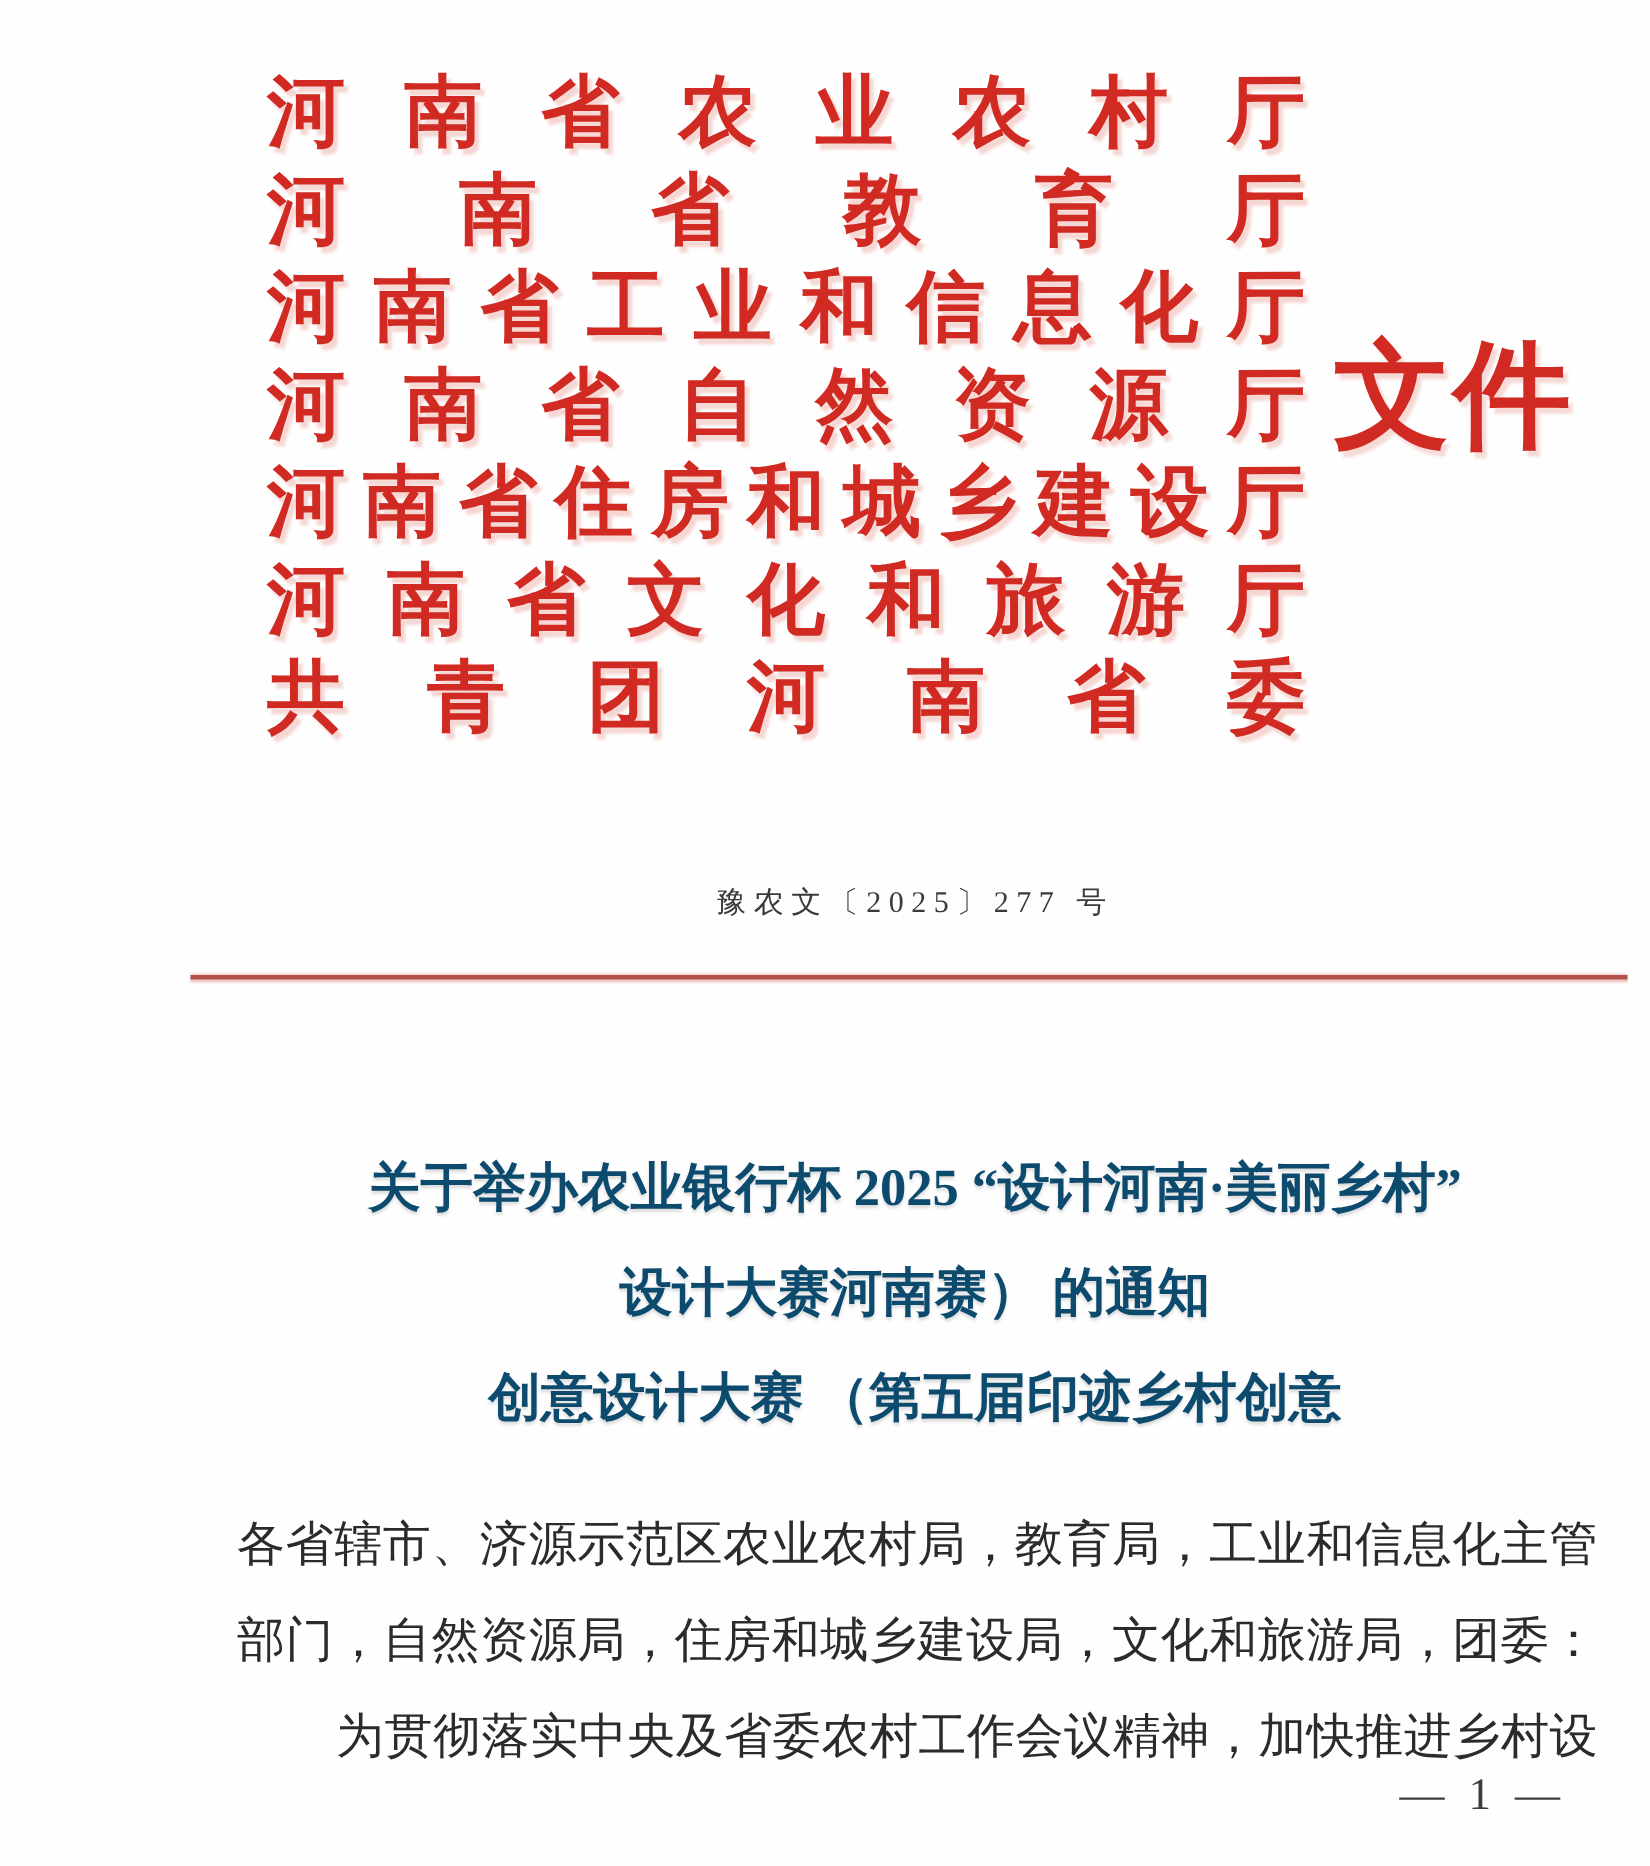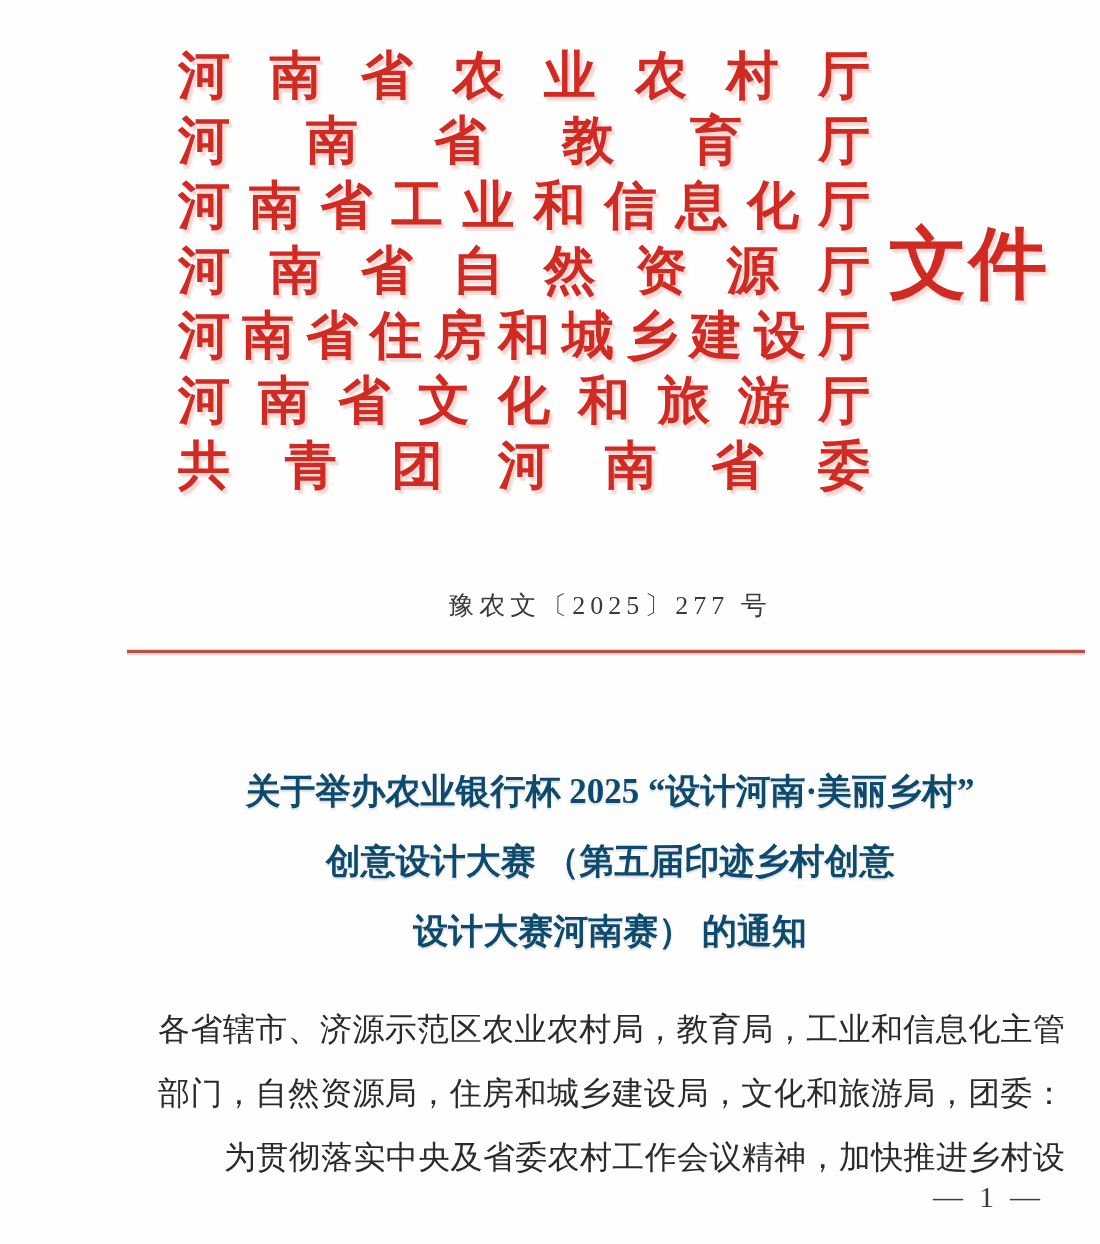--- a/index.html
+++ b/index.html
@@ -28,21 +28,21 @@
     position:absolute; left:889px; top:212px;
     font-size:78px; font-weight:bold; color:#d02a23;
     letter-spacing:2px;
     text-shadow:3px 4px 2px rgba(236,166,158,0.4);
   }
 
   
   .doc-number {
     position:absolute; left:120px; top:588px; width:980px;
     text-align:center;
-    font-size:26px; color:#3a3a3a; letter-spacing:5px;
+    font-size:20px; color:#3a3a3a; letter-spacing:5px;
   }
 
   
   .red-rule {
     position:absolute; left:127px; top:650px; width:958px; height:3px;
     background:#b2504b;
     box-shadow:0 2px 1px rgba(222,148,142,0.5), 0 -1px 1px rgba(222,148,142,0.4);
   }
 
   
@@ -155,22 +155,22 @@
   </div>
 
   <div class="doc-word">文件</div>
 
   <div class="doc-number">豫农文〔2025〕277 号</div>
 
   <div class="red-rule"></div>
 
   <div class="title-block">
     <div>关于举办农业银行杯 2025 “设计河南·美丽乡村”</div>
+    <div>设计大赛河南赛） 的通知</div>
     <div>创意设计大赛 （第五届印迹乡村创意</div>
-    <div>设计大赛河南赛） 的通知</div>
   </div>
 
   <div class="body-block">
     <div class="body-line">
         <span>各</span>
         <span>省</span>
         <span>辖</span>
         <span>市</span>
         <span>、</span>
         <span>济</span>

